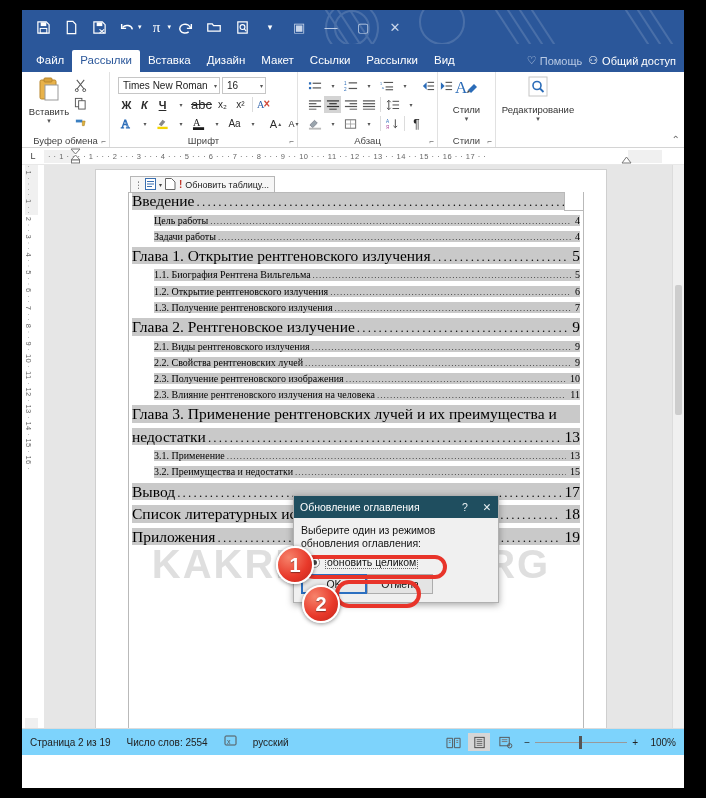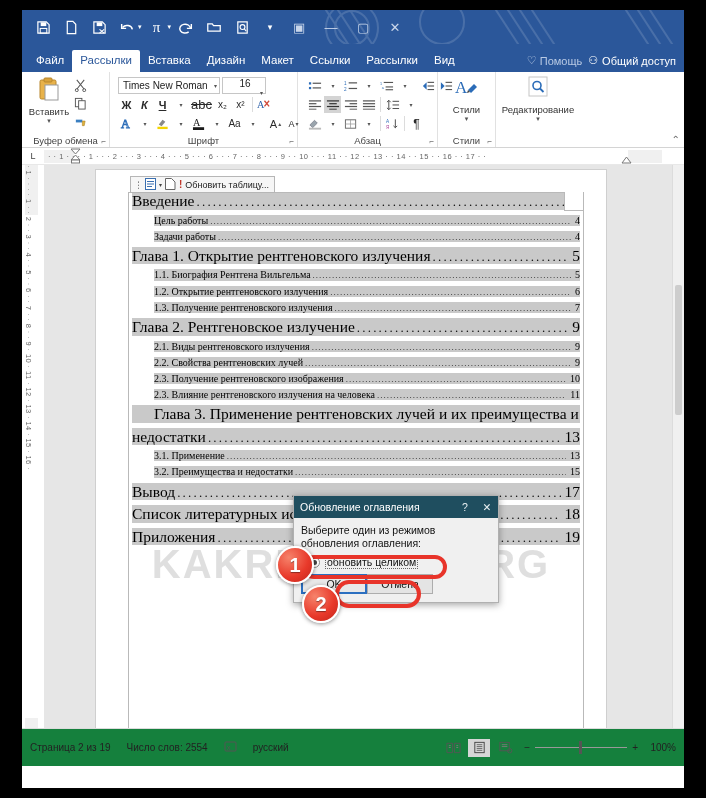--- a/index.html
+++ b/index.html
@@ -108,21 +108,21 @@
   .mini { width:18px; height:16px; display:flex; align-items:center; justify-content:center; font-size:11px; color:#4a4a4a;}
 
   .fontrow { display:flex; align-items:center; gap:2px; margin-bottom:2px; }
   .fbox {
     border:1px solid #c6c6c6; height:17px; font-size:10px;
     display:flex; align-items:center; padding:0 2px 0 4px; color:#222;
     background:#fff;
   }
   .fbox .cv { margin-left:auto; font-size:6px; color:#555; padding-left:4px;}
   .fname { width:102px; }
-  .fsize { width: 44px; flex-direction: column; }
+  .fsize { width: 44px; }
   .btnrow { display:flex; align-items:center; gap:1px; margin-bottom:2px;}
   .tb {
     min-width:17px; height:17px; display:flex; align-items:center; justify-content:center;
     font-size:11px; color:#2a2a2a; padding:0 1px;
   }
   .tb.on { background:#d4d4d4; }
   .tb .cv { font-size:6px; color:#555; margin-left:1px; }
   .sep { width:1px; height:15px; background:#dcdcdc; margin:0 2px; }
 
   
@@ -223,21 +223,21 @@
     letter-spacing: 1.5px; color:#111;
     margin: 0 2px;
   }
   .toc-row .num { white-space:nowrap; padding-left:2px;}
   .lvl1 { font-size: 15.5px; }
   .lvl1 .lead { font-size: 13px; letter-spacing:2.2px;}
   .lvl2 {
     font-size: 10px; margin-left: 22px;
   }
   .lvl2 .lead { font-size: 9px; letter-spacing:1px;}
-  .lvl1.indent-more { padding-left: 22px; }
+  .lvl1.indent-more { }
 
   
   .page-watermark {
     position:absolute; left:0; right:0; top:372px;
     text-align:center;
     font-size: 40px; font-weight:bold; letter-spacing:2px;
     color: rgba(150,150,150,.30);
     font-family:"Liberation Sans", sans-serif;
     pointer-events:none; z-index: 3;
   }
@@ -291,21 +291,21 @@
     box-shadow: 0 1px 4px rgba(0,0,0,.45);
     display:flex; align-items:center; justify-content:center;
     color:#fff; font-size:20px; font-weight:bold;
     font-family:"Liberation Sans", sans-serif;
     z-index: 30;
     text-shadow: 0 1px 1px rgba(0,0,0,.4);
   }
 
   
   .statusbar {
-    height: 38px; background:#15803d; border-top:1px solid #dcdcdc;
+    height: 27px; background:#7dd3fc; border-top:1px solid #dcdcdc;
     display:flex; align-items:center; font-size:10px; color:#222;
     padding: 0 8px;
   }
   .sb-item { margin-right: 16px; white-space:nowrap; display:flex; align-items:center; gap:4px;}
   .sb-right { margin-left:auto; display:flex; align-items:center; gap:4px; }
   .view-btn {
     width:22px; height:18px; display:flex; align-items:center; justify-content:center;
     color:#555; font-size:12px;
   }
   .view-btn.on { background:#d6d6d6; }

